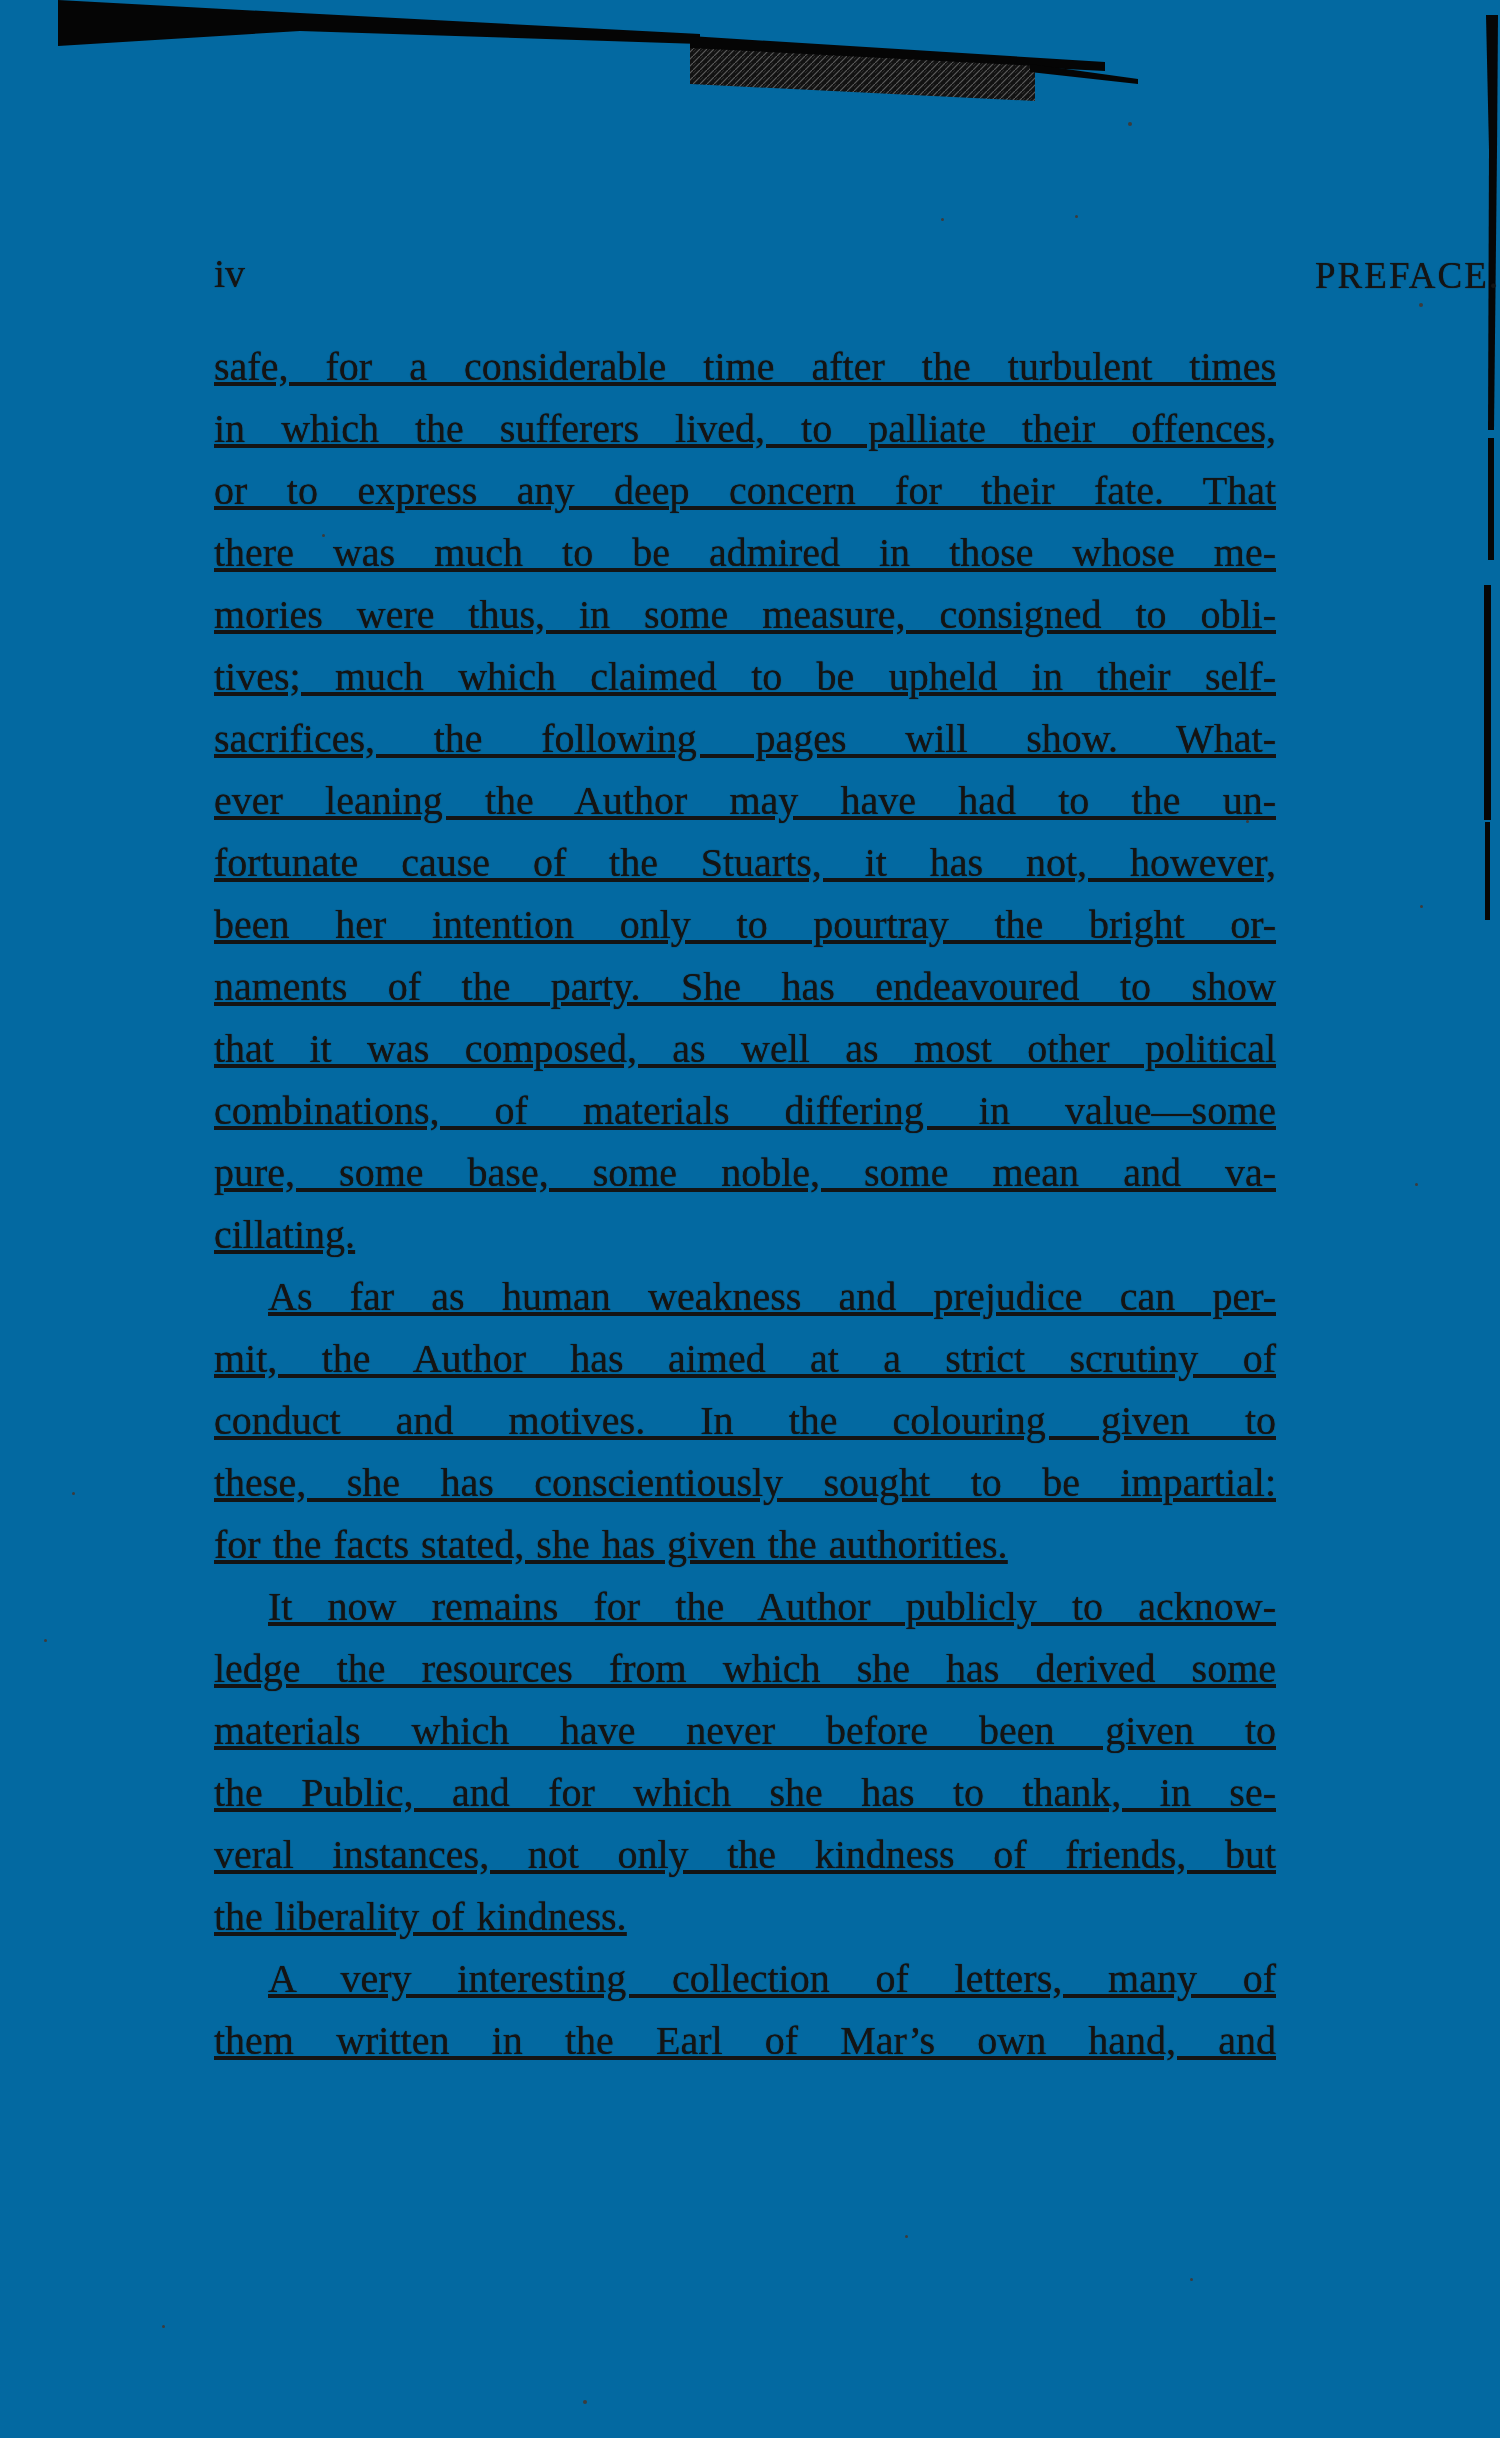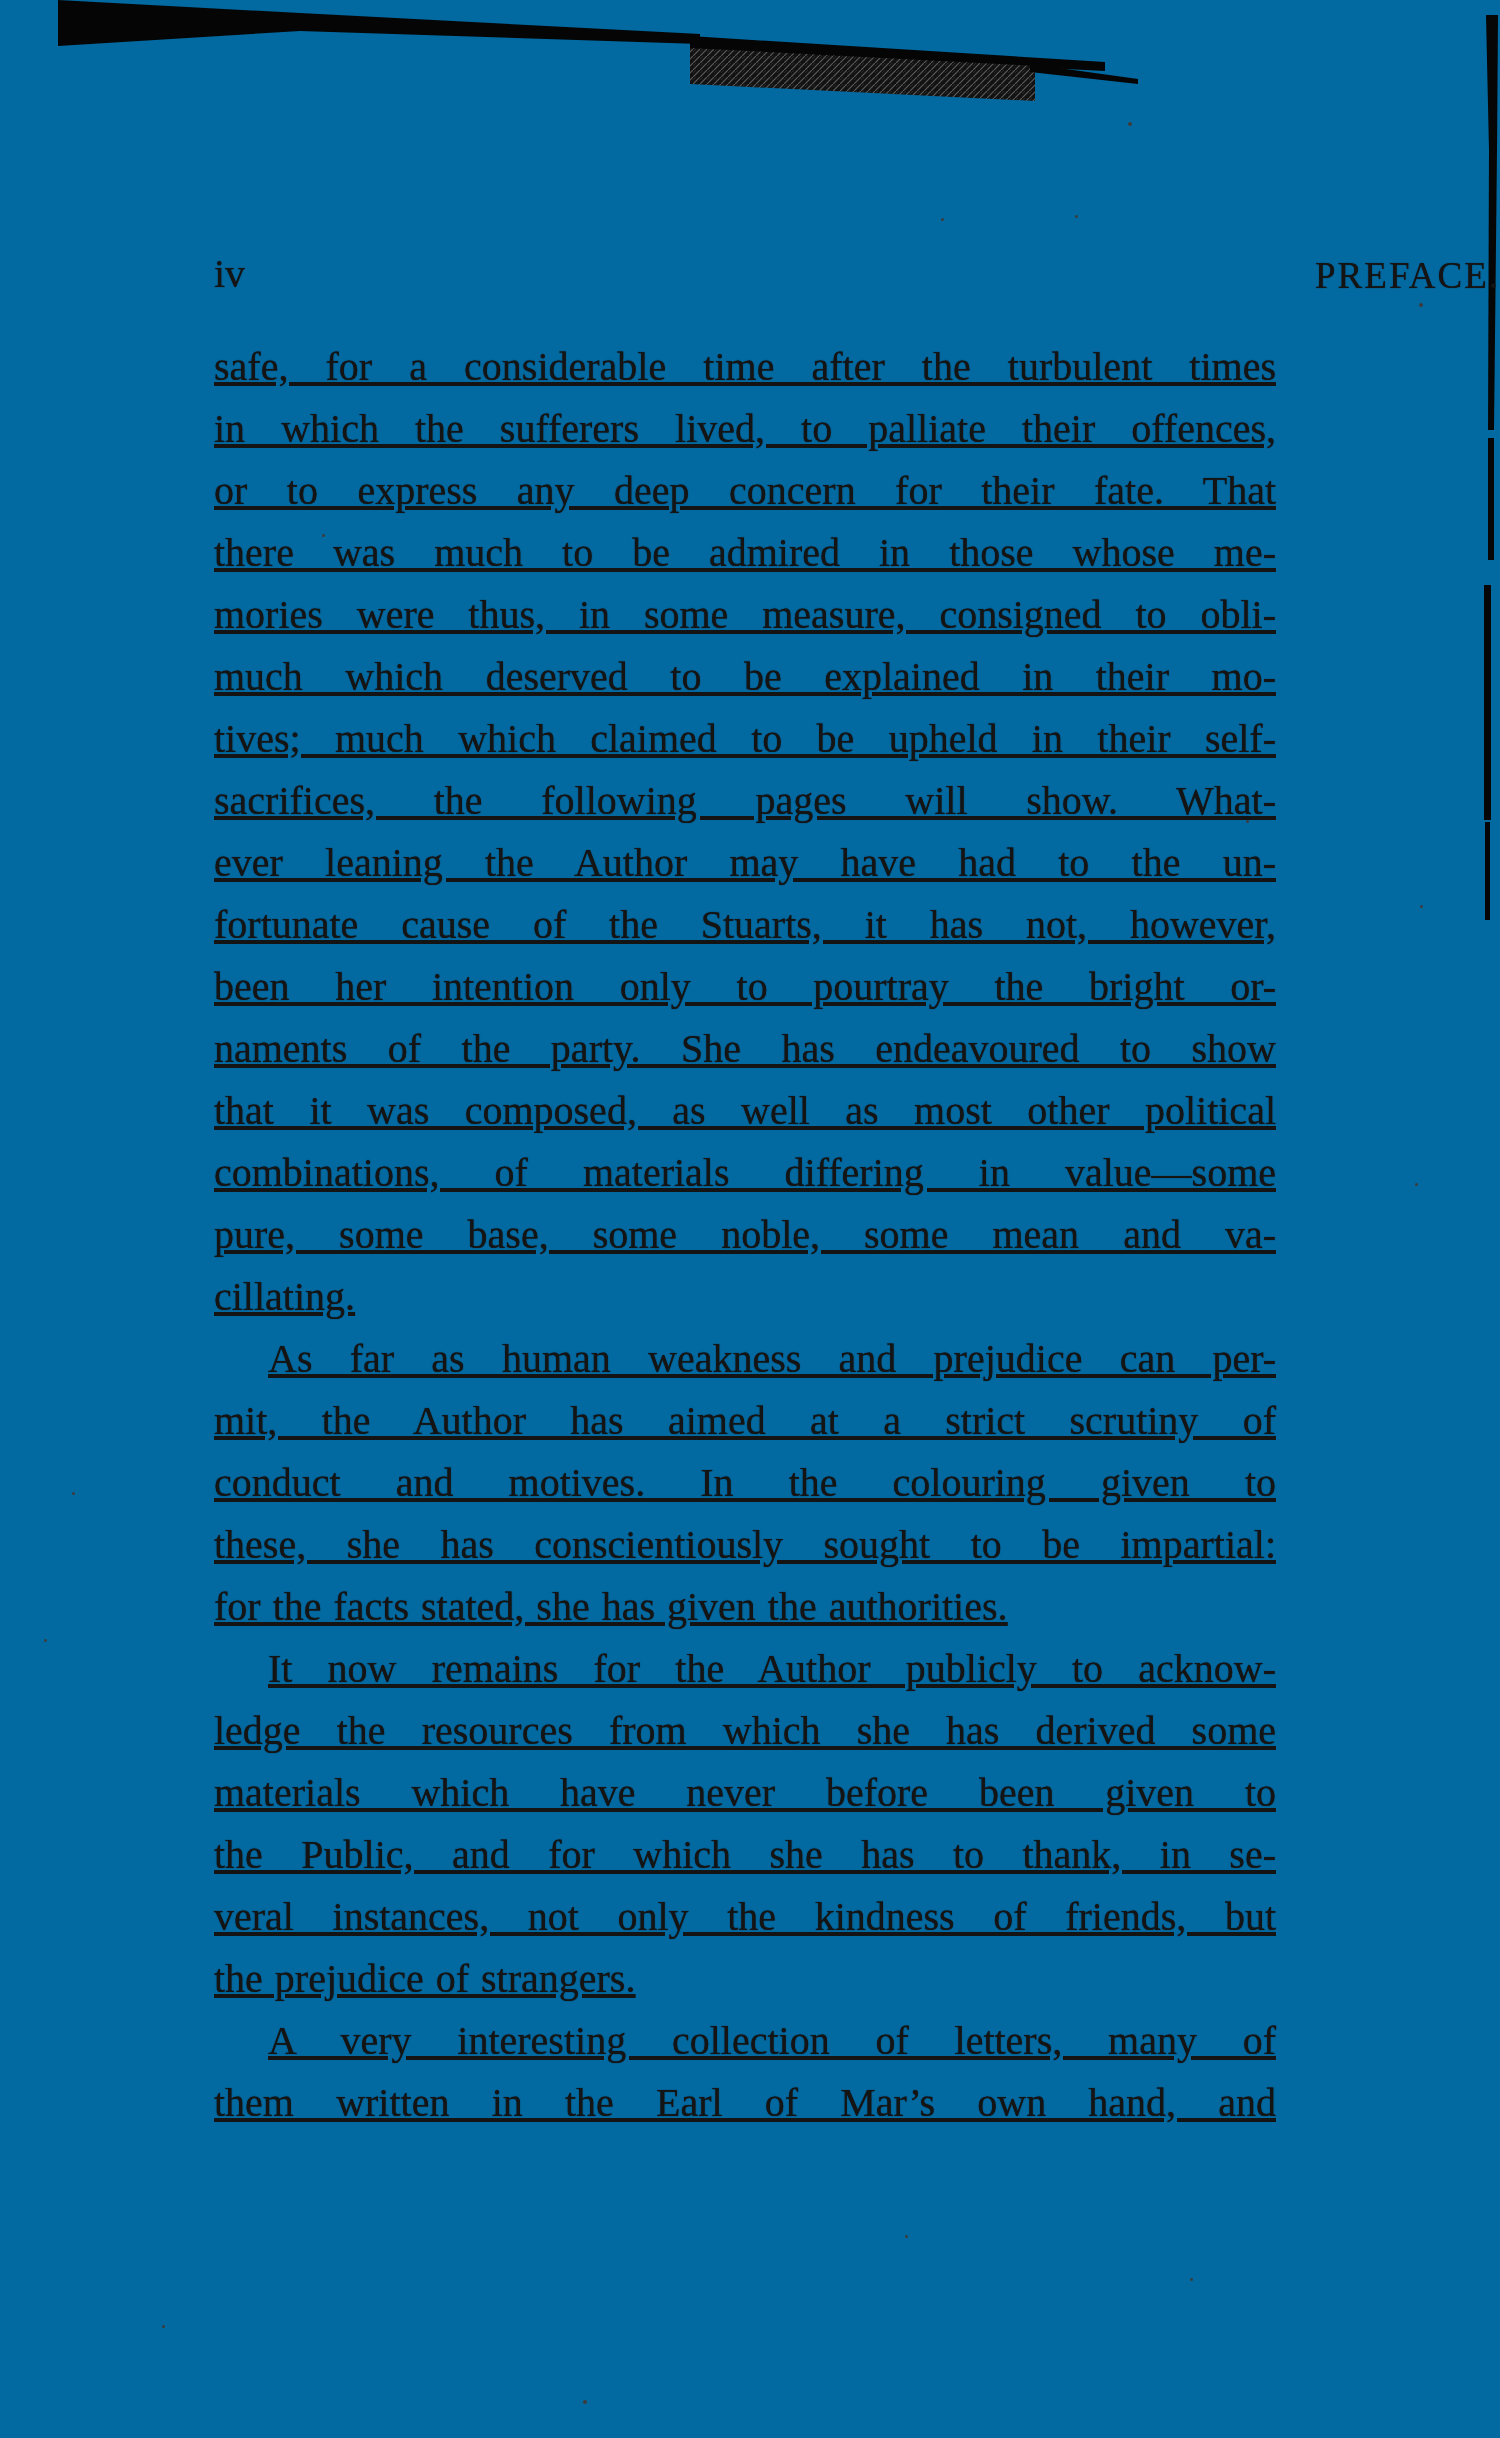--- a/index.html
+++ b/index.html
@@ -92,42 +92,41 @@
     <span class="page-num">iv</span>
     <span class="head-title">PREFACE.</span>
   </div>
 
   <div class="text-block" id="text-block">
       <div class="line">safe, for a considerable time after the turbulent times</div>
       <div class="line">in which the sufferers lived, to palliate their offences,</div>
       <div class="line">or to express any deep concern for their fate.  That</div>
       <div class="line">there was much to be admired in those whose me-</div>
       <div class="line">mories were thus, in some measure, consigned to obli-</div>
-      <div class="line">much which deserved to be explained in their mo-</div>
       <div class="line">tives; much which claimed to be upheld in their self-</div>
       <div class="line">sacrifices, the following pages will show.  What-</div>
       <div class="line">ever leaning the Author may have had to the un-</div>
       <div class="line">fortunate cause of the Stuarts, it has not, however,</div>
       <div class="line">been her intention only to pourtray the bright or-</div>
       <div class="line">naments of the party.  She has endeavoured to show</div>
       <div class="line">that it was composed, as well as most other political</div>
       <div class="line">combinations, of materials differing in value—some</div>
       <div class="line">pure, some base, some noble, some mean and va-</div>
       <div class="line end">cillating.</div>
       <div class="line indent">As far as human weakness and prejudice can per-</div>
       <div class="line">mit, the Author has aimed at a strict scrutiny of</div>
       <div class="line">conduct and motives.  In the colouring given to</div>
       <div class="line">these, she has conscientiously sought to be impartial:</div>
       <div class="line end">for the facts stated, she has given the authorities.</div>
       <div class="line indent">It now remains for the Author publicly to acknow-</div>
       <div class="line">ledge the resources from which she has derived some</div>
       <div class="line">materials which have never before been given to</div>
       <div class="line">the Public, and for which she has to thank, in se-</div>
       <div class="line">veral instances, not only the kindness of friends, but</div>
-      <div class="line end">the prejudice of strangers.</div>
+      <div class="line end">the liberality of kindness.</div>
       <div class="line indent">A very interesting collection of letters, many of</div>
       <div class="line">them written in the Earl of Mar’s own hand, and</div>
     </div>
 
   <div>
     <div class="speck s1"></div>
     <div class="speck s2"></div>
     <div class="speck s3"></div>
     <div class="speck s4"></div>
     <div class="speck s5"></div>

